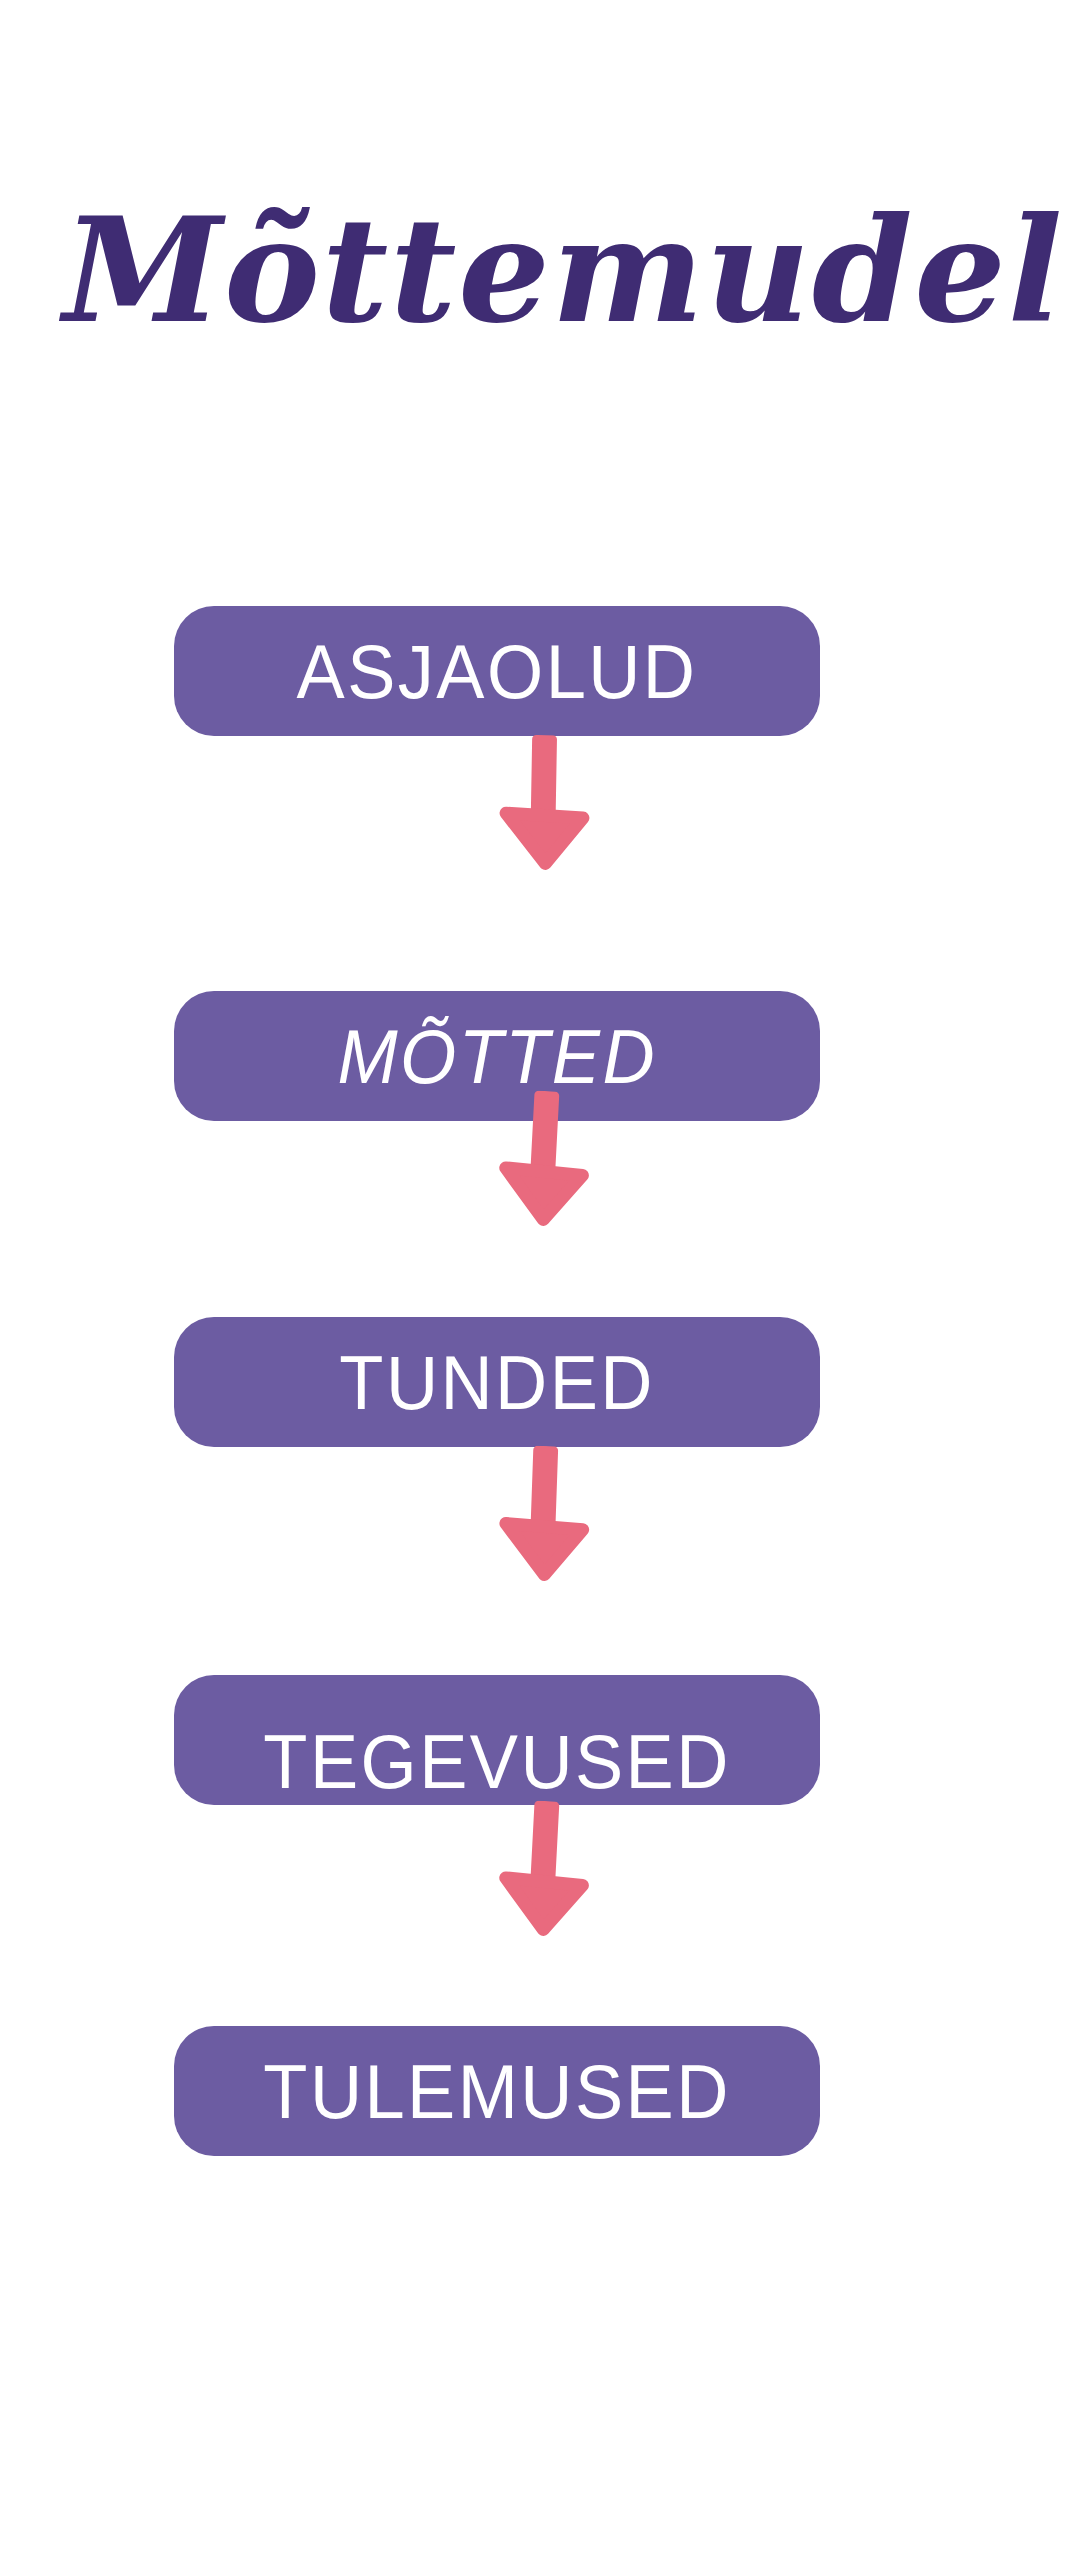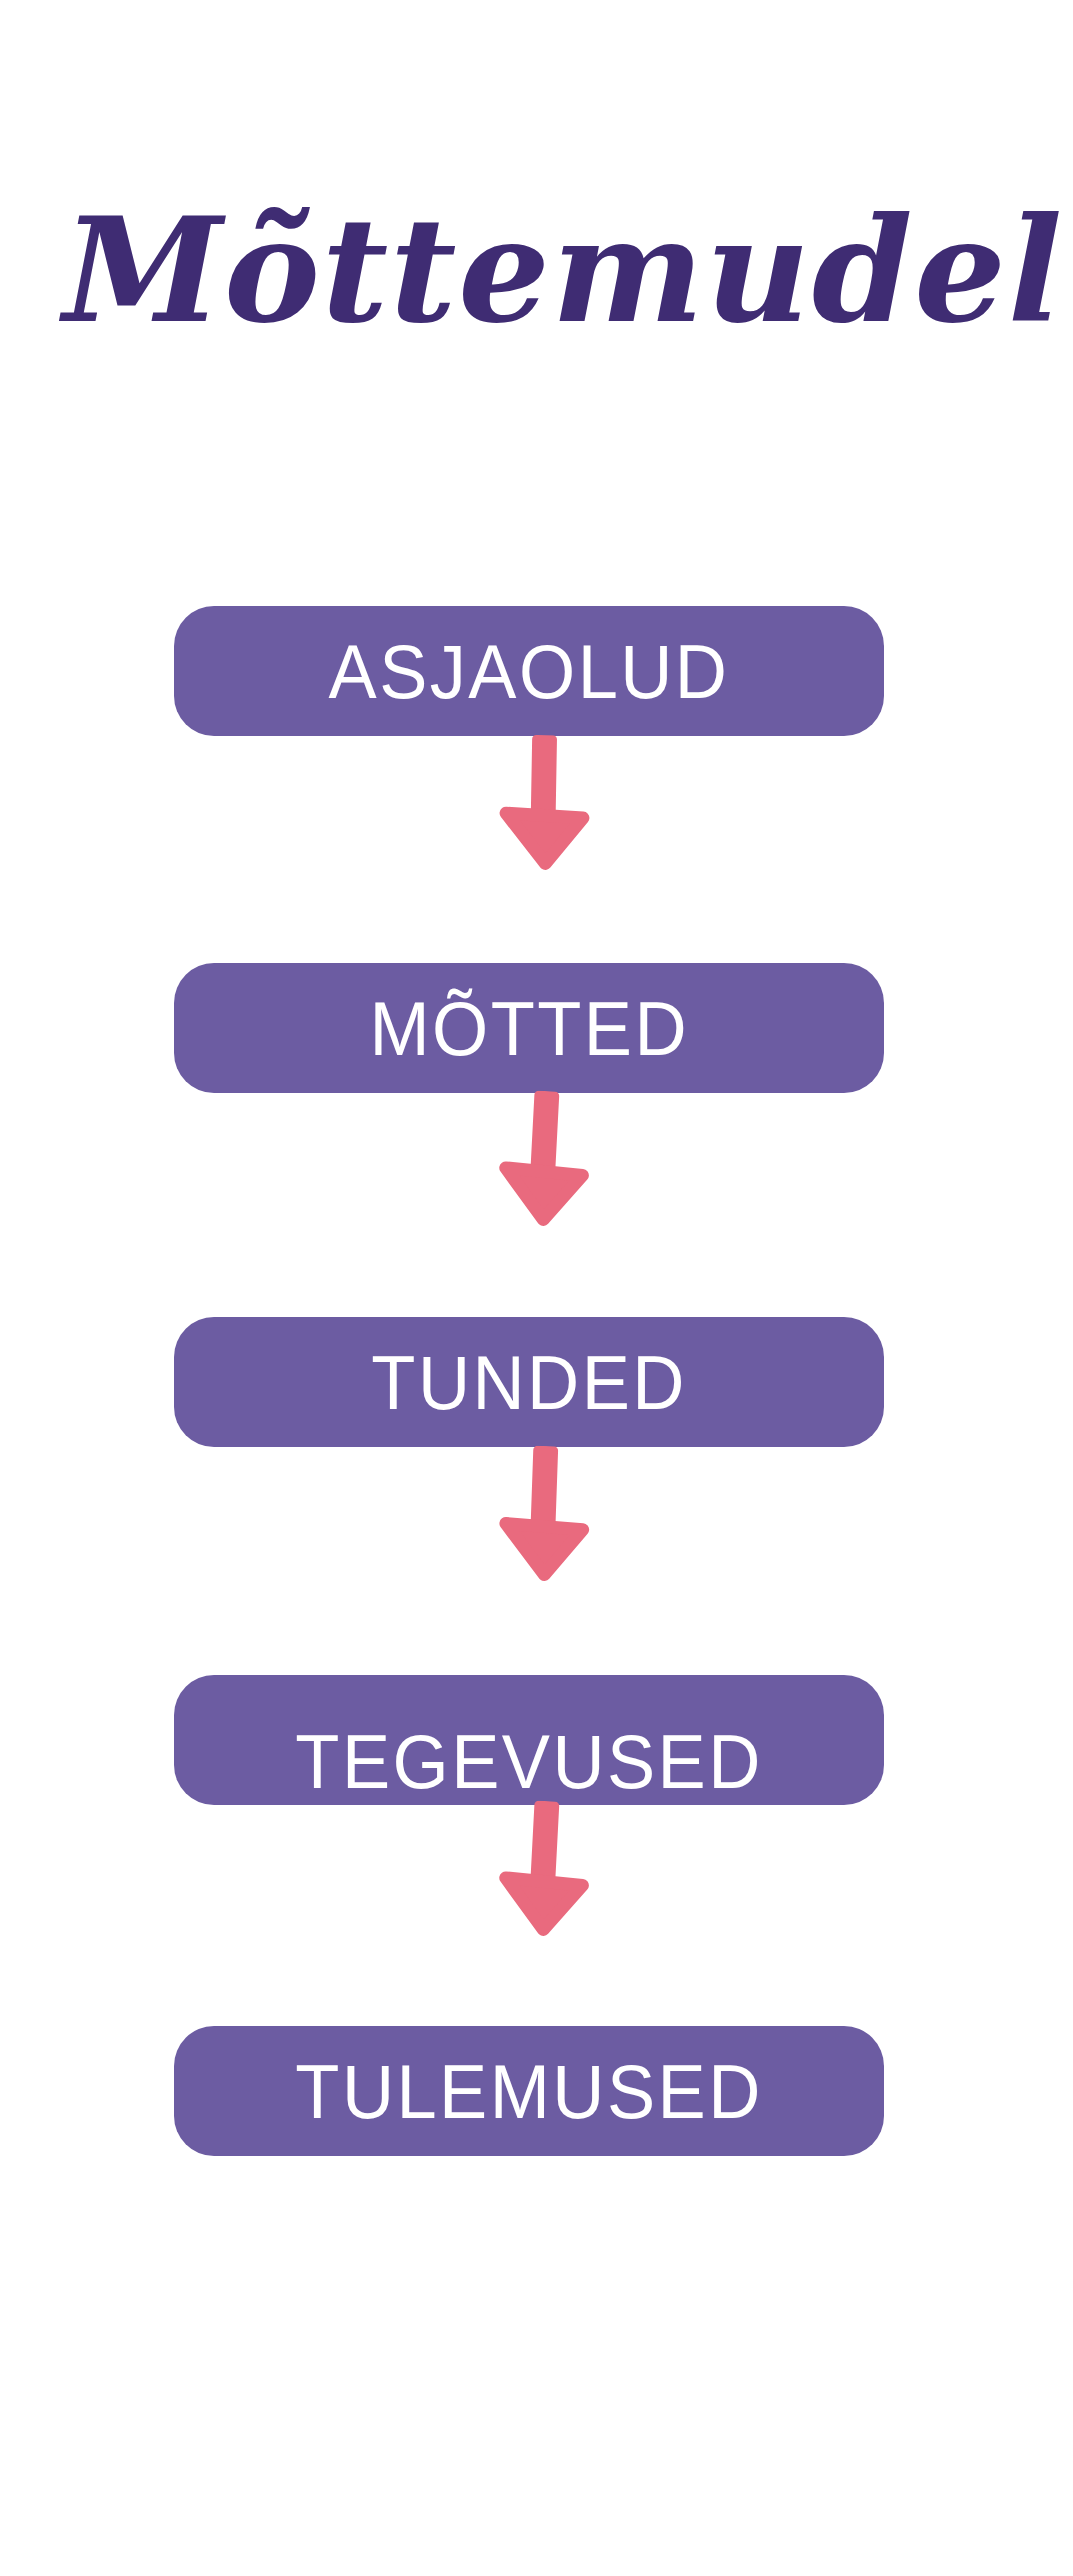--- a/index.html
+++ b/index.html
@@ -30,38 +30,38 @@
     line-height: 197px;
     letter-spacing: 1.7px;
     color: var(--color-title, #3F2C73);
     padding-left: 27px;
   }
 
   
   .box {
     position: absolute;
     left: 174px;
-    width: 710px;
+    width: 646px;
     height: 130px;
     background: var(--color-box-fill, #6C5CA2);
     border-radius: 40px;
     display: flex;
     align-items: center;
     justify-content: center;
   }
   .box .label {
     color: var(--color-box-text, #ffffff);
     font-size: 76px;
     font-weight: 400;
     letter-spacing: 2.6px;
     transform: scaleX(0.95);
     white-space: nowrap;
   }
   .box1 { top: 606px; }
-  .box2 { top: 963px; }
+  .box2 { top: 991px; font-style: italic; }
   .box3 { top: 1317px; text-align: right; }
   .box4 { top: 1675px; align-items: flex-end; }
   .box5 { top: 2026px; justify-content: center; }
 
   
   .arrow {
     position: absolute;
     left: 487px;
     width: 112px;
     height: 137px;

